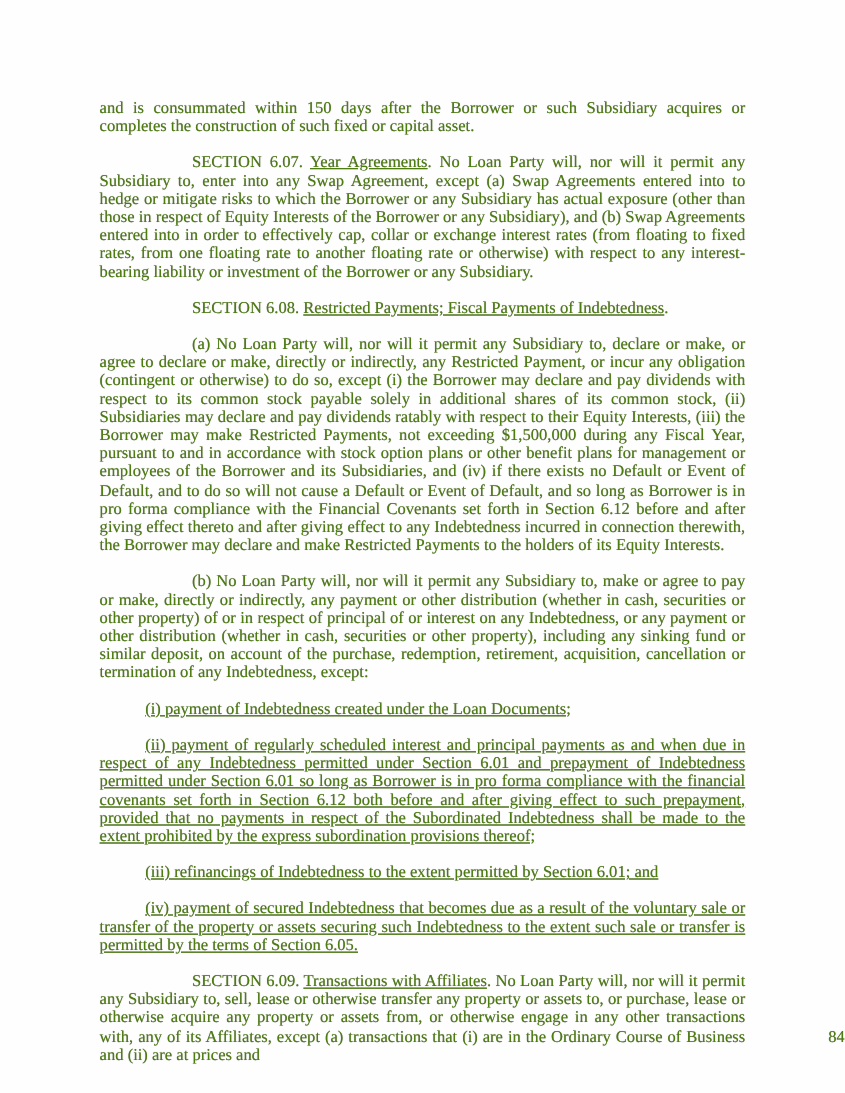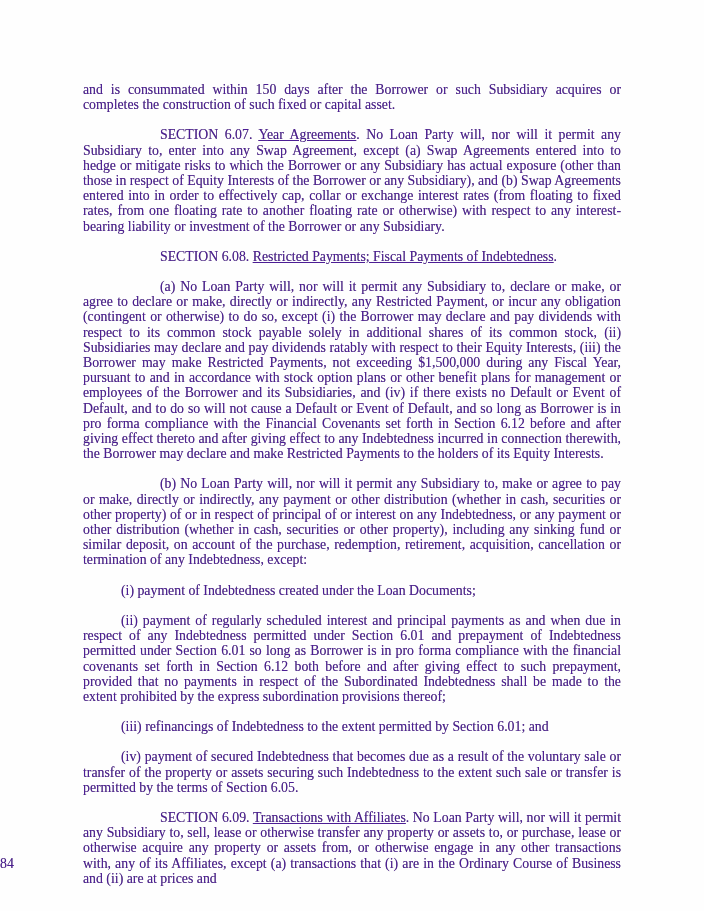--- a/index.html
+++ b/index.html
@@ -10,47 +10,48 @@
   .page {
     position: relative;
     width: 704px;
     height: 911px;
     box-sizing: border-box;
     padding: 82px 83px 0 83px;
     background: #fefefe;
     font-family: "Liberation Serif", "DejaVu Serif", serif;
     font-size: 13.8px;
     line-height: 15.2px;
-    color: #4c1d95;
+    color: #4d7c0f;
     text-align: justify;
     text-shadow: 0 0 0.6px rgba(45,45,45,0.55);
     overflow: hidden;
   }
   .page p {
     margin: 0 0 15px 0;
   }
   
   .indent-first {
     text-indent: 77px;
   }
   
   .list-item {
     margin-left: 42px;
     margin-right: 8px;
     text-indent: 38px;
+    text-decoration: underline;
   }
   .u {
     text-decoration: underline;
   }
   .page-footer {
     position: absolute;
     left: 0;
     right: 0;
     bottom: 40px;
-    text-align: left;
+    text-align: right;
     text-indent: 0;
   }
 </style>
 </head>
 <body>
 
 <div class="page">
 
   <p>and is consummated within 150 days after the Borrower or such Subsidiary acquires or completes the construction of such fixed or capital asset.</p>
 

